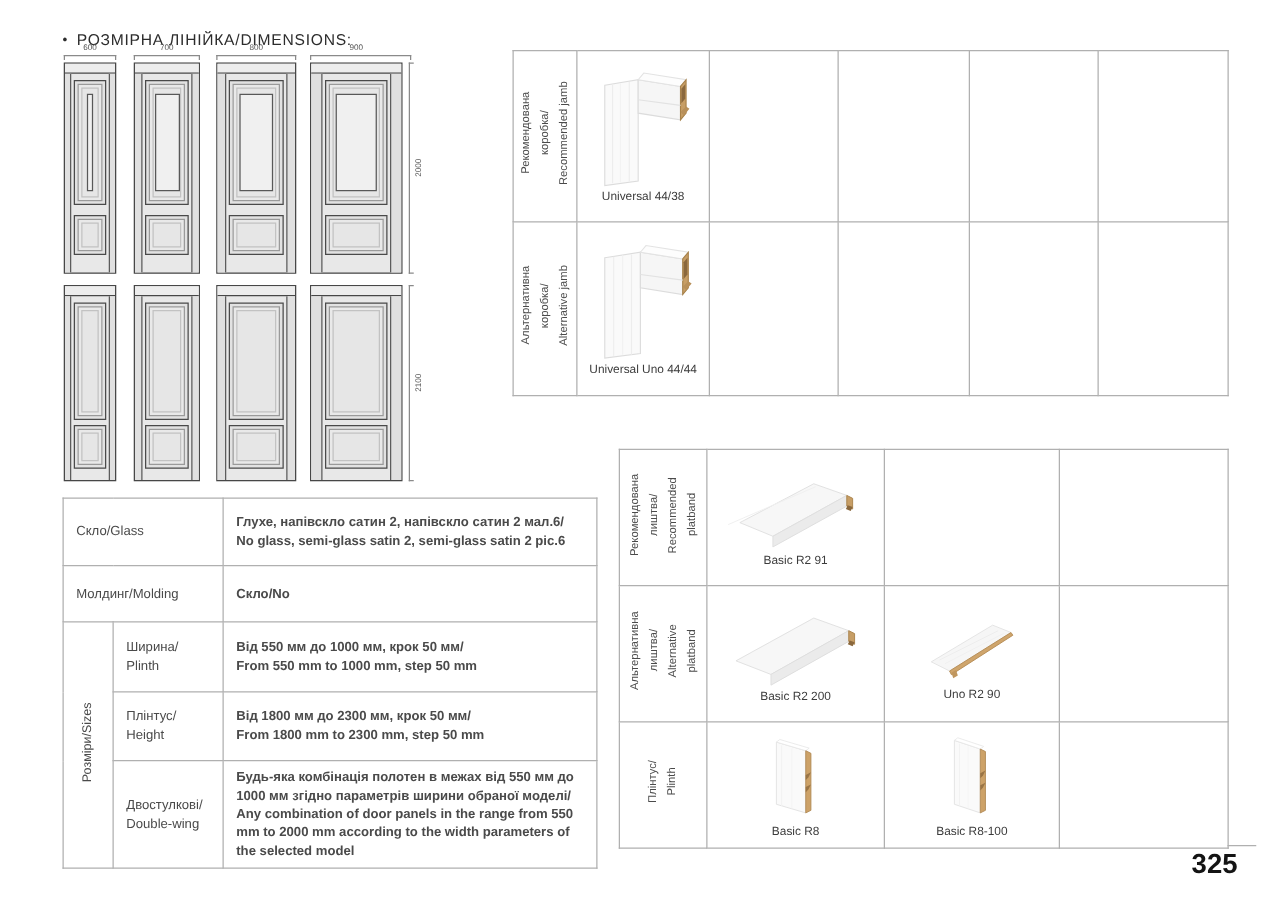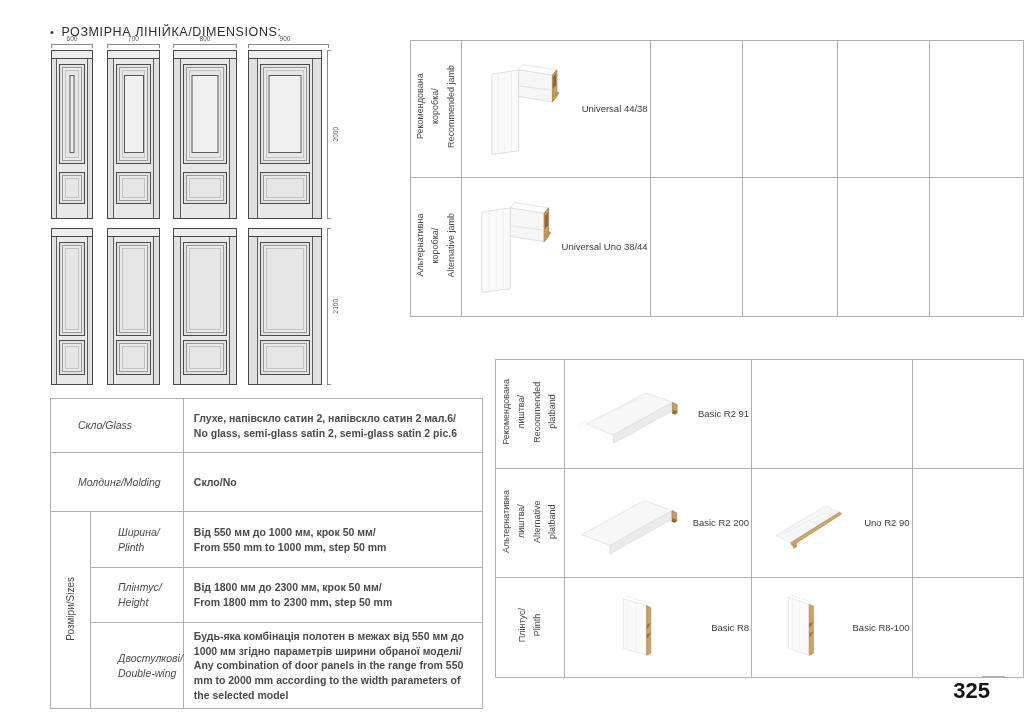--- a/index.html
+++ b/index.html
@@ -27,27 +27,27 @@
   .vdim{position:absolute;box-sizing:border-box;border-left:1px solid #8a8a8a;
         border-top:1px solid #8a8a8a;border-bottom:1px solid #8a8a8a;width:4px;}
   .vdimlab{position:absolute;display:flex;align-items:center;justify-content:center;width:12px;}
   .vdimlab span{writing-mode:vertical-rl;transform:rotate(180deg);font-size:6.5px;color:#555;}
   
   table{border-collapse:collapse;table-layout:fixed;position:absolute;}
   td{border:1px solid #b0b0b0;padding:0;vertical-align:middle;box-sizing:border-box;}
   .vlabel{writing-mode:vertical-rl;transform:rotate(180deg);white-space:pre-line;
           font-size:9px;line-height:1.7;color:#4a4a4a;display:inline-block;}
   td.vcell{text-align:center;}
-  .prod-cell{display:flex;flex-direction:row;align-items:center;justify-content:space-between;
+  .prod-cell{display:flex;flex-direction:column;align-items:center;justify-content:space-between;
              height:100%;padding:6px 2px 7px;box-sizing:border-box;text-align:right;}
   .prod-cell .img{flex:1;display:flex;align-items:center;justify-content:center;}
   .prod-name{font-size:9.5px;color:#3c3c3c;white-space:nowrap;}
   
   .spec td{font-size:10.5px;color:#4a4a4a;line-height:1.4;}
-  .spec .lab{padding-left:27px;white-space:pre-line;font-style:italic;}
+  .spec .lab{padding-left:10px;white-space:pre-line;}
   .spec .val{padding:6px 10px;white-space:pre-line;font-weight:bold;}
   .pgnum{position:absolute;right:34px;top:678px;font-size:22px;font-weight:bold;color:#141414;}
   .hairline{position:absolute;background:#b0b0b0;}
 </style>
 </head>
 <body>
 
 <div class="page">
 
   <div class="hdr">
@@ -253,21 +253,21 @@
               <line x1="36" y1="14" x2="36" y2="103" stroke="#f2f2f2"></line>
               <line x1="44" y1="13" x2="44" y2="103" stroke="#ededed"></line>
               <polygon points="52,11 90,17 90,49 52,43" fill="#f6f6f6" stroke="#dcdcdc"></polygon>
               <polygon points="52,11 90,17 95,11 57,5" fill="#fdfdfd" stroke="#e3e3e3"></polygon>
               <polygon points="90,17 95,11 95,43 90,49" fill="#c79e66" stroke="#a78149"></polygon>
               <polygon points="90.8,20 94.2,16 94.2,31 90.8,35" fill="#8a683d"></polygon>
               <polygon points="90,42 95,37 98,39 93,45" fill="#b8905a"></polygon>
               <line x1="52" y1="31" x2="90" y2="36" stroke="#e2e2e2"></line>
             </svg>
           </div>
-          <div class="prod-name">Universal Uno 38/44</div>
+          <div class="prod-name">Universal Uno 44/44</div>
         </div>
       </td>
       <td></td>
           <td></td>
           <td></td>
           <td></td>
     </tr>
   </tbody>
     </table>
 
@@ -380,21 +380,21 @@
         <col style="width:40px">
         <col style="width:88px">
         <col style="width:299px">
       </colgroup>
     <tbody>
         <tr style="height:54px">
       <td colspan="2" class="lab">Скло/Glass</td>
       <td class="val">Глухе, напівскло сатин 2, напівскло сатин 2 мал.6/
 No glass, semi-glass satin 2, semi-glass satin 2 pic.6</td>
     </tr>
-    <tr style="height:59px">
+    <tr style="height:45px">
       <td colspan="2" class="lab">Молдинг/Molding</td>
       <td class="val">Скло/No</td>
     </tr>
     <tr style="height:56px">
       <td rowspan="3" class="vcell"><span class="vlabel" style="font-size:10px">Розміри/Sizes</span></td>
       <td class="lab">Ширина/
 Plinth</td>
       <td class="val">Від 550 мм до 1000 мм, крок 50 мм/
 From 550 mm to 1000 mm, step 50 mm</td>
     </tr>

